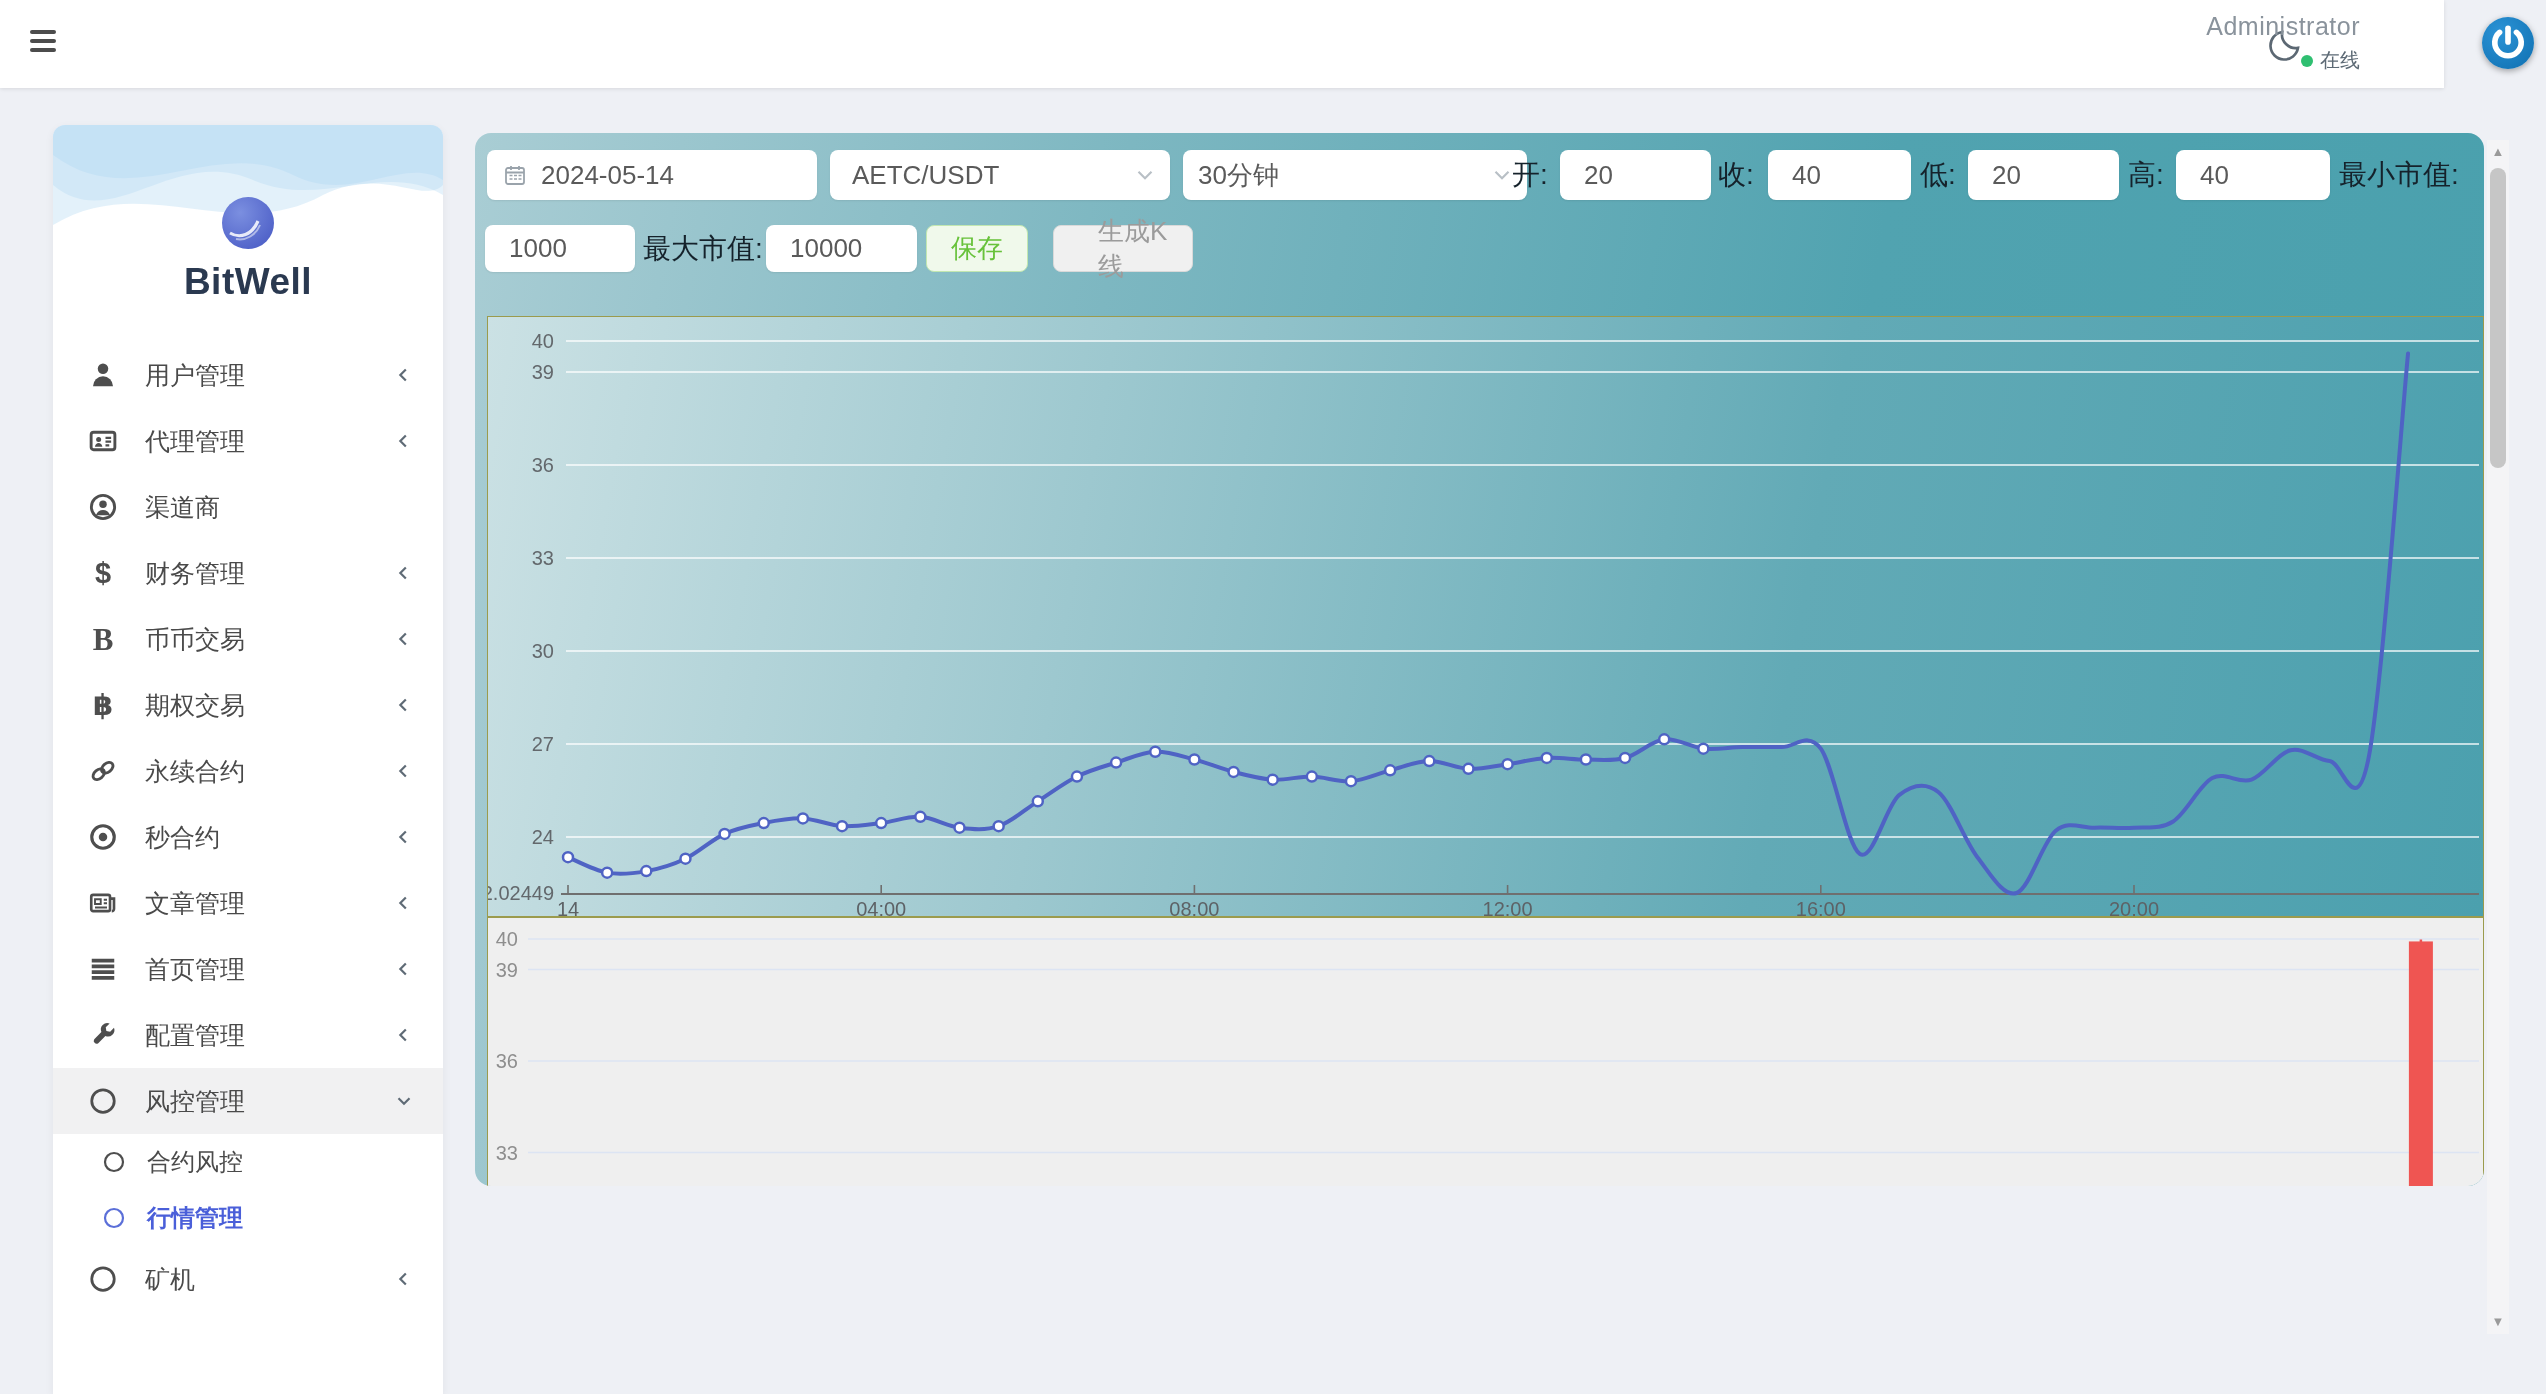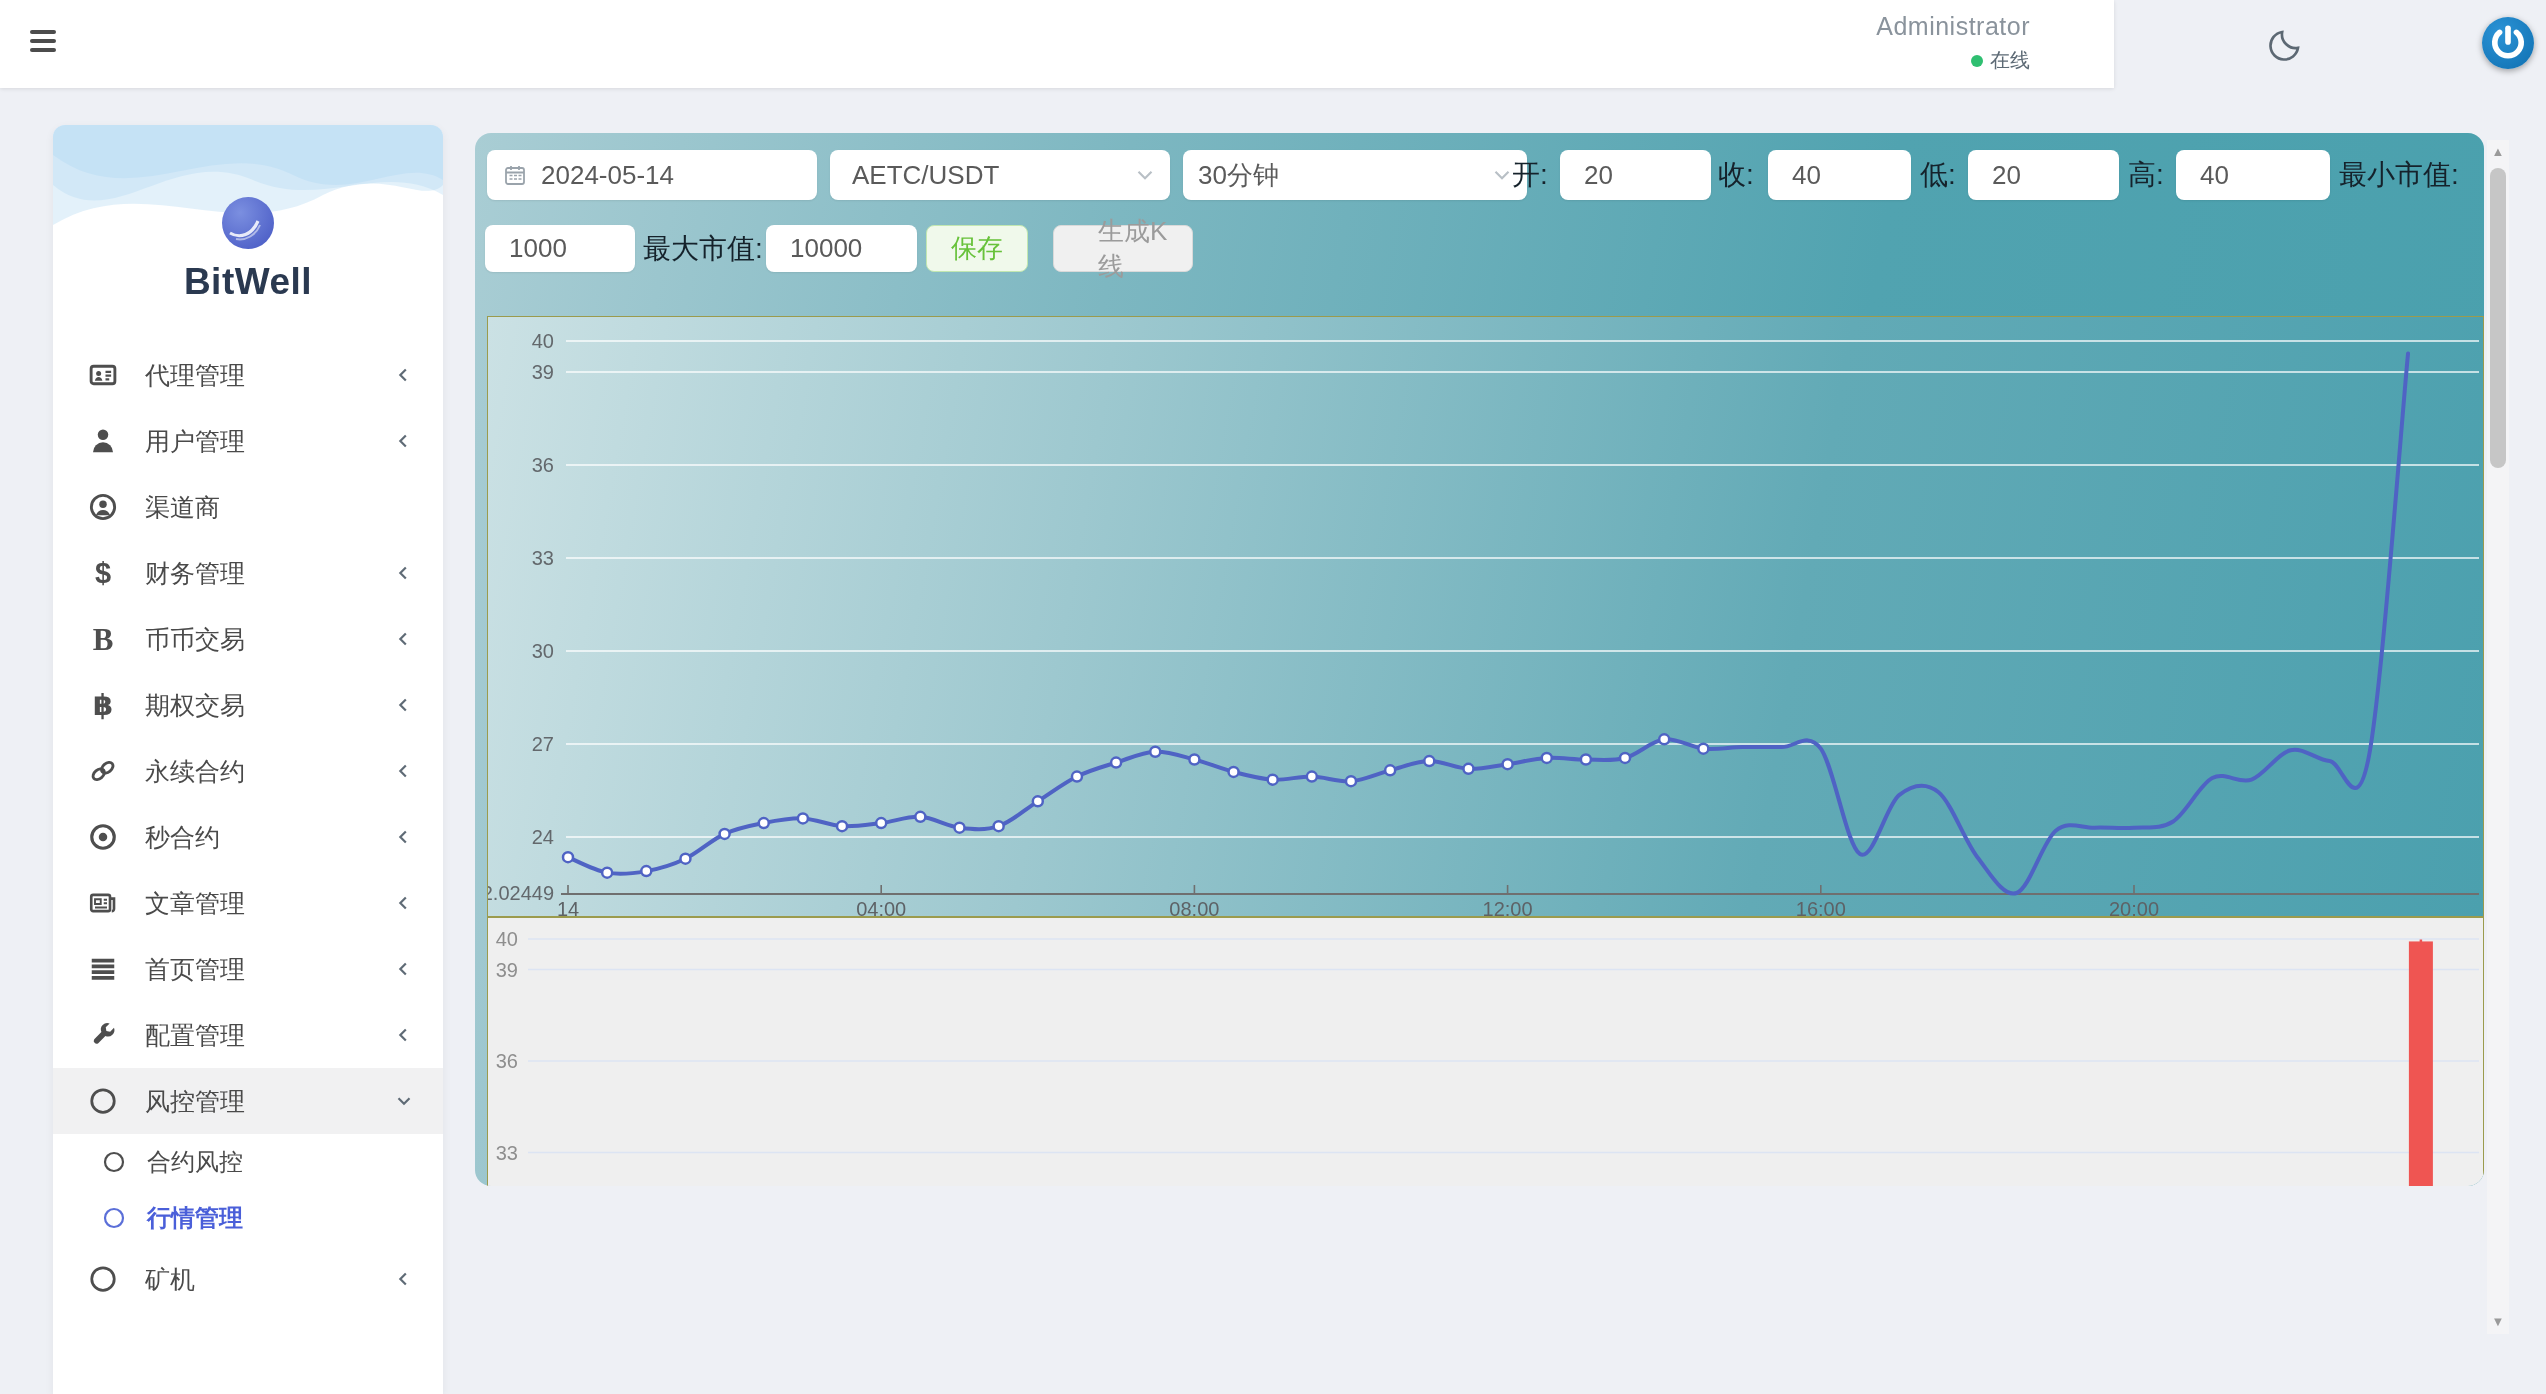--- a/index.html
+++ b/index.html
@@ -1,20 +1,20 @@
 <!DOCTYPE html>
 <html><head>
 <meta charset="utf-8">
 <style>
   * { margin:0; padding:0; box-sizing:border-box; }
   html,body { width:2546px; height:1394px; overflow:hidden; }
   body { background:#eef0f5; font-family:"Liberation Sans","DejaVu Sans",sans-serif; position:relative; }
 
   
-  .navbar { position:absolute; left:0; top:0; width:2114px; height:88px; background:#fff;
+  .navbar { position:absolute; left:0; top:0; width:2444px; height:88px; background:#fff;
             box-shadow:0 1px 4px rgba(0,0,0,.10); z-index:30; }
   .hamburger { position:absolute; left:30px; top:30px; width:26px; height:24px; cursor:pointer; }
   .hamburger span { display:block; width:26px; height:4px; background:#4c4c4c; border-radius:2px; margin-bottom:5px; }
   .moon-btn { position:absolute; left:2266px; top:24px; width:40px; height:40px; cursor:pointer; }
   .admin-block { position:absolute; right:84px; top:12px; text-align:right; cursor:pointer; }
   .admin-name { font-size:25px; color:#8a939c; letter-spacing:.5px; }
   .admin-status { margin-top:6px; font-size:20px; color:#5d6a75; display:flex; align-items:center; justify-content:flex-end; gap:7px;}
   .status-dot { width:12px; height:12px; border-radius:50%; background:#2fbf71; display:inline-block; }
   .avatar { position:absolute; left:2482px; top:17px; width:52px; height:52px; border-radius:50%;
             background:radial-gradient(circle at 35% 30%, #2b93d6, #0f6fb0); box-shadow:0 2px 6px rgba(0,0,0,.35); }
@@ -108,39 +108,39 @@
       <circle cx="26" cy="26" r="26" fill="url(#lg)"></circle>
       <path d="M8 36 C 18 42 30 38 36 24" stroke="rgba(255,255,255,.85)" stroke-width="3.2" fill="none"></path>
       <path d="M14 42 C 24 44 34 38 38 28" stroke="rgba(255,255,255,.5)" stroke-width="2" fill="none"></path>
     </svg>
     <div class="brand">BitWell</div>
   </div>
   <div class="menu" id="menu">
       <div class="menu-item">
         <span class="mi-icon">
           <svg width="30" height="30" viewBox="0 0 24 24">
+            <circle cx="12" cy="7" r="4.2" fill="#4e4e4e"></circle>
+            <path d="M4 21a8 8 0 0 1 16 0z" fill="#4e4e4e"></path>
+          </svg>
+        </span>
+        <span class="mi-label">用户管理</span>
+        <svg class="mi-chev" viewBox="0 0 24 24">
+          <polyline points="14,6 8,12 14,18" fill="none" stroke="#5f6b76" stroke-width="2.4"></polyline>
+        </svg>
+      </div>
+      <div class="menu-item">
+        <span class="mi-icon">
+          <svg width="30" height="30" viewBox="0 0 24 24">
             <rect x="2.5" y="5" width="19" height="14" rx="2" fill="none" stroke="#4e4e4e" stroke-width="2.3"></rect>
             <circle cx="8.5" cy="10.8" r="2" fill="#4e4e4e"></circle>
             <path d="M5.5 16.5c.4-2 1.6-3 3-3s2.6 1 3 3z" fill="#4e4e4e"></path>
             <path d="M14 9.5h4.5M14 12.5h4.5M14 15.5h3" stroke="#4e4e4e" stroke-width="1.7"></path>
           </svg>
         </span>
         <span class="mi-label">代理管理</span>
-        <svg class="mi-chev" viewBox="0 0 24 24">
-          <polyline points="14,6 8,12 14,18" fill="none" stroke="#5f6b76" stroke-width="2.4"></polyline>
-        </svg>
-      </div>
-      <div class="menu-item">
-        <span class="mi-icon">
-          <svg width="30" height="30" viewBox="0 0 24 24">
-            <circle cx="12" cy="7" r="4.2" fill="#4e4e4e"></circle>
-            <path d="M4 21a8 8 0 0 1 16 0z" fill="#4e4e4e"></path>
-          </svg>
-        </span>
-        <span class="mi-label">用户管理</span>
         <svg class="mi-chev" viewBox="0 0 24 24">
           <polyline points="14,6 8,12 14,18" fill="none" stroke="#5f6b76" stroke-width="2.4"></polyline>
         </svg>
       </div>
       <div class="menu-item">
         <span class="mi-icon">
           <svg width="30" height="30" viewBox="0 0 24 24">
             <circle cx="12" cy="12" r="9.3" fill="none" stroke="#4e4e4e" stroke-width="2.3"></circle>
             <circle cx="12" cy="9.8" r="3" fill="#4e4e4e"></circle>
             <path d="M6.3 18.6c1-2.9 3.2-4.2 5.7-4.2s4.7 1.3 5.7 4.2" fill="#4e4e4e"></path>

